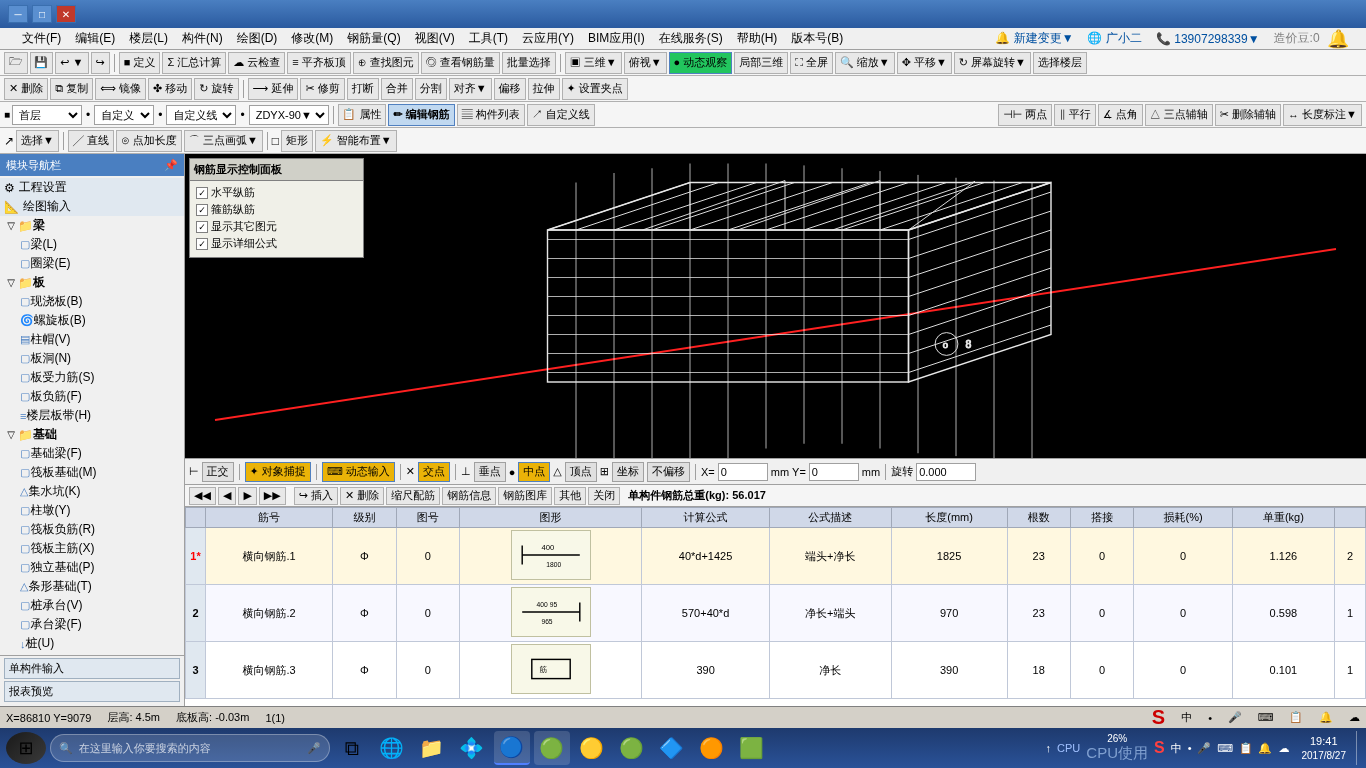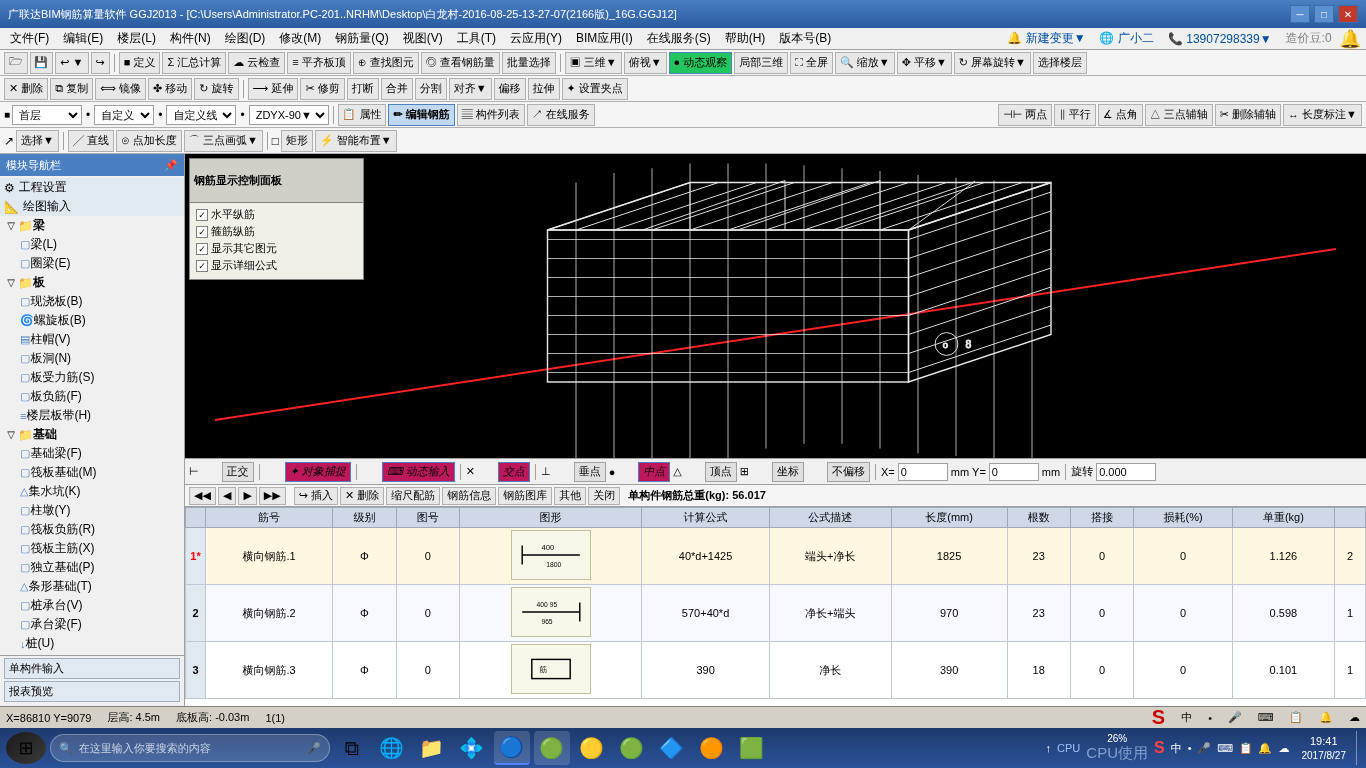--- a/index.html
+++ b/index.html
@@ -28,21 +28,21 @@
     }
     #titlebar .win-btn.close { background: #c0392b; }
 
     
     #menubar {
       height: 22px;
       background: #f0f0f0;
       border-bottom: 1px solid #a0a0a0;
       display: flex;
       align-items: center;
-      padding: 0 4px;
+      padding: 0 16px;
       gap: 2px;
     }
     .menu-item {
       padding: 2px 6px;
       cursor: pointer;
       font-size: 12px;
       white-space: nowrap;
     }
 
     
@@ -168,21 +168,21 @@
       left: 4px;
       width: 175px;
       background: #f0f0e8;
       border: 1px solid #808080;
       z-index: 10;
       font-size: 11px;
     }
     #steel-panel-title {
       background: #d0d0c8;
       border-bottom: 1px solid #808080;
-      padding: 14px 4px;
+      padding: 3px 4px;
       font-size: 11px;
       font-weight: bold;
     }
     #steel-panel-content { padding: 4px 6px; }
     .checkbox-row { display: flex; align-items: center; gap: 3px; margin-bottom: 2px; }
     .cb { width: 12px; height: 12px; border: 1px solid #808080; background: white; display: inline-flex; align-items: center; justify-content: center; font-size: 9px; color: #000; cursor: pointer; }
     .cb.checked::after { content: '✓'; }
 
     
     #snap-toolbar {
@@ -195,23 +195,23 @@
       gap: 3px;
       font-size: 11px;
     }
     .snap-btn {
       height: 20px;
       padding: 8px 4px;
       background: #e0e0e0;
       border: 1px solid #a0a0a0;
       font-size: 11px;
       cursor: pointer;
-      display: flex; align-items: center; gap: 2px; margin-left: 20px;
-    }
-    .snap-btn.active { background: #be185d; border-color: #5080c0; font-style: italic; }
+      display: flex; align-items: center; gap: 2px;
+    }
+    .snap-btn.active { background: #eab308; border-color: #5080c0; }
     .coord-label { font-size: 11px; white-space: nowrap; }
     .coord-input {
       width: 50px; height: 18px;
       border: 1px solid #a0a0a0;
       padding: 0 2px;
       font-size: 11px;
     }
     .snap-sep { width: 1px; height: 16px; background: #a0a0a0; margin: 0 2px; }
 
     
@@ -377,21 +377,20 @@
     #viewport-svg {
       position: absolute;
       top: 0; left: 0;
       width: 100%; height: 100%;
     }
   </style>
 </head>
 <body>
 
 <div id="titlebar">
-  <span style="font-size:11px; overflow:hidden; white-space:nowrap; text-overflow:ellipsis; max-width:1100px;">广联达BIM钢筋算量软件 GGJ2013 - [C:\Users\Administrator.PC-201..NRHM\Desktop\白龙村-2016-08-25-13-27-07(2166版)_16G.GGJ12]</span>
   <div class="win-controls">
     <div class="win-btn">─</div>
     <div class="win-btn">□</div>
     <div class="win-btn close">✕</div>
   </div>
 </div>
 
 <div id="menubar">
   <span class="menu-item">文件(F)</span>
   <span class="menu-item">编辑(E)</span>
@@ -472,21 +471,21 @@
     <option>自定义线▼</option>
   </select>
   <span style="margin:0 2px;">•</span>
   <select class="combo-box" style="width:80px;">
     <option>ZDYX-90▼</option>
   </select>
   <div class="toolbar-sep"></div>
   <button class="toolbar-btn">📋 属性</button>
   <button class="toolbar-btn" style="background:#c0d8f0; border-color:#5080c0; font-weight:bold;">✏ 编辑钢筋</button>
   <button class="toolbar-btn">▤ 构件列表</button>
-  <button class="toolbar-btn">↗ 在线服务</button>
+  <button class="toolbar-btn">↗ 自定义线</button>
   <div style="flex:1"></div>
   <button class="toolbar-btn">⊣⊢ 两点</button>
   <button class="toolbar-btn">∥ 平行</button>
   <button class="toolbar-btn">∡ 点角</button>
   <button class="toolbar-btn">△ 三点辅轴</button>
   <button class="toolbar-btn">✂ 删除辅轴</button>
   <button class="toolbar-btn">↔ 长度标注▼</button>
 </div>
 
 <div class="toolbar" id="toolbar4">

